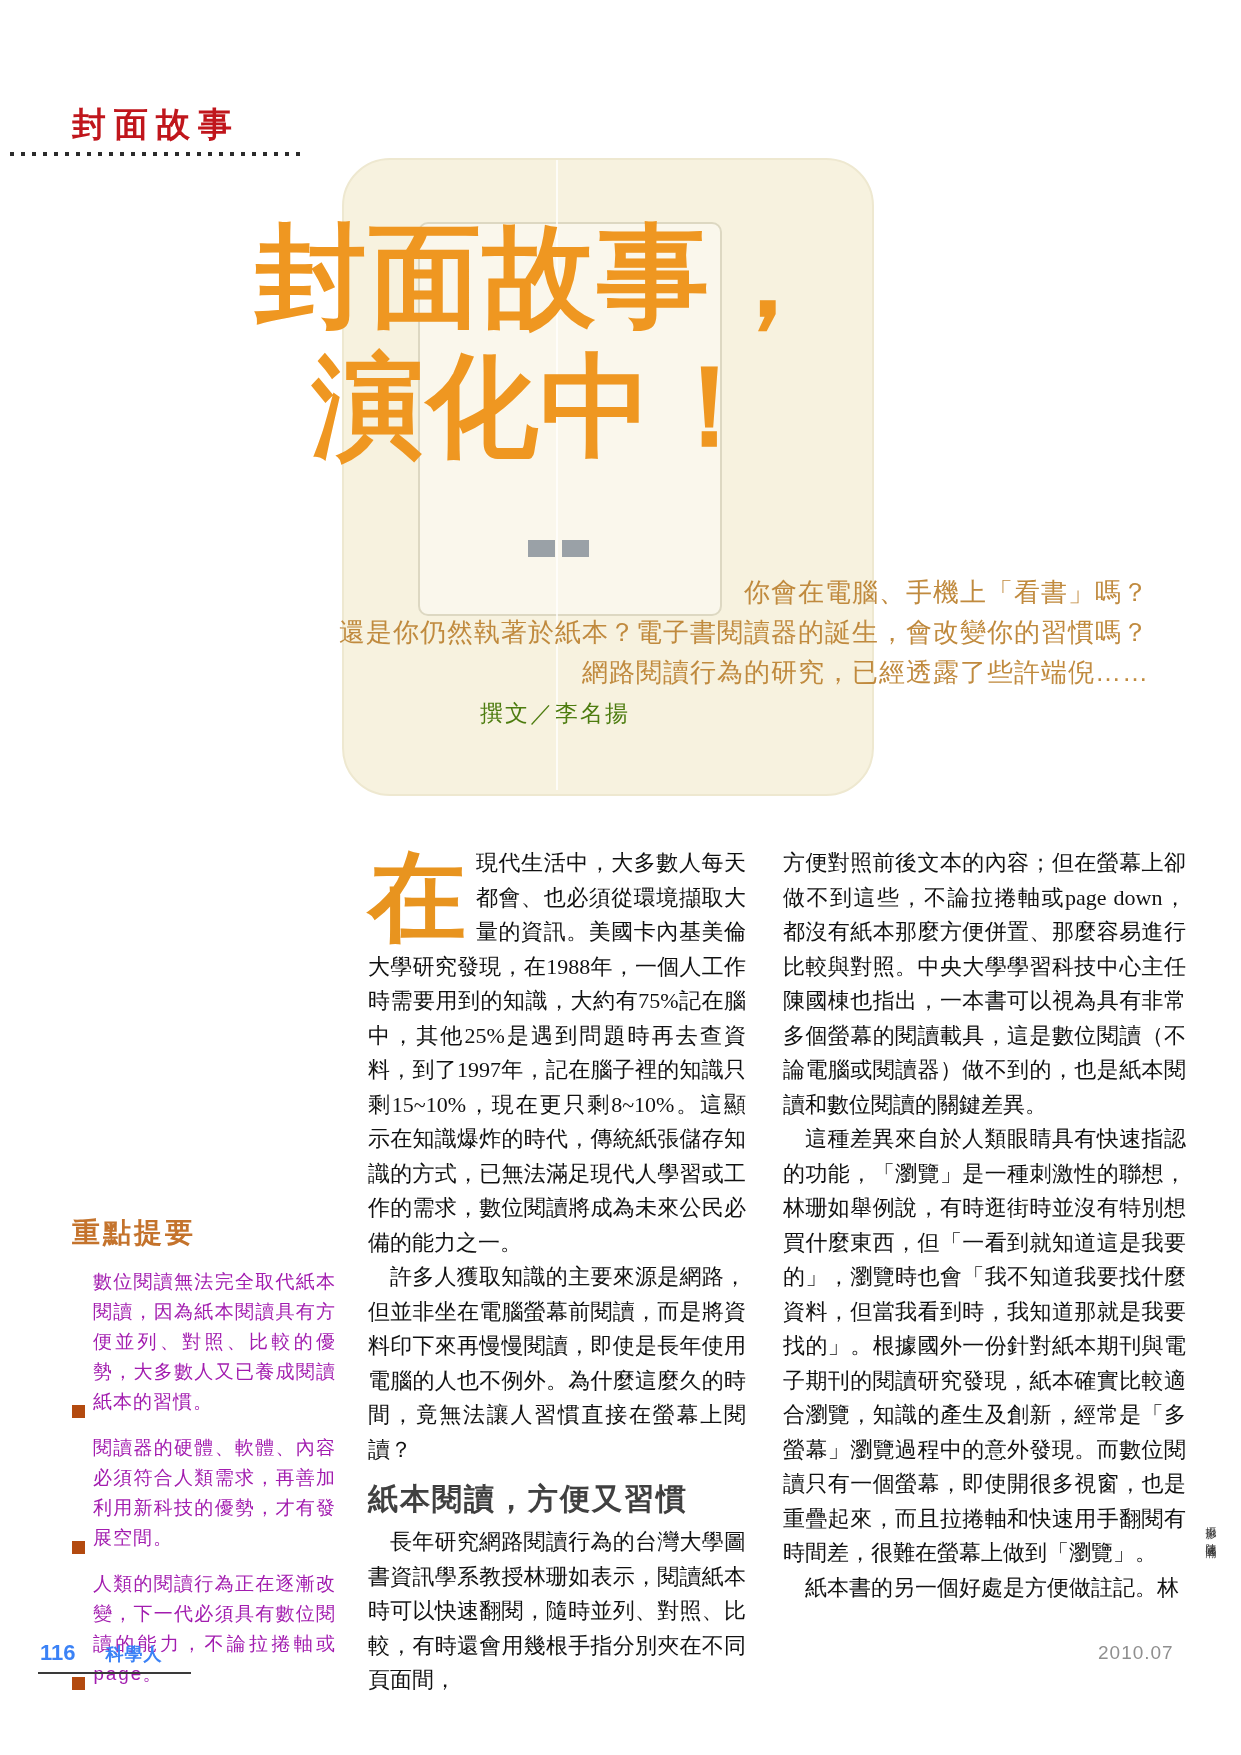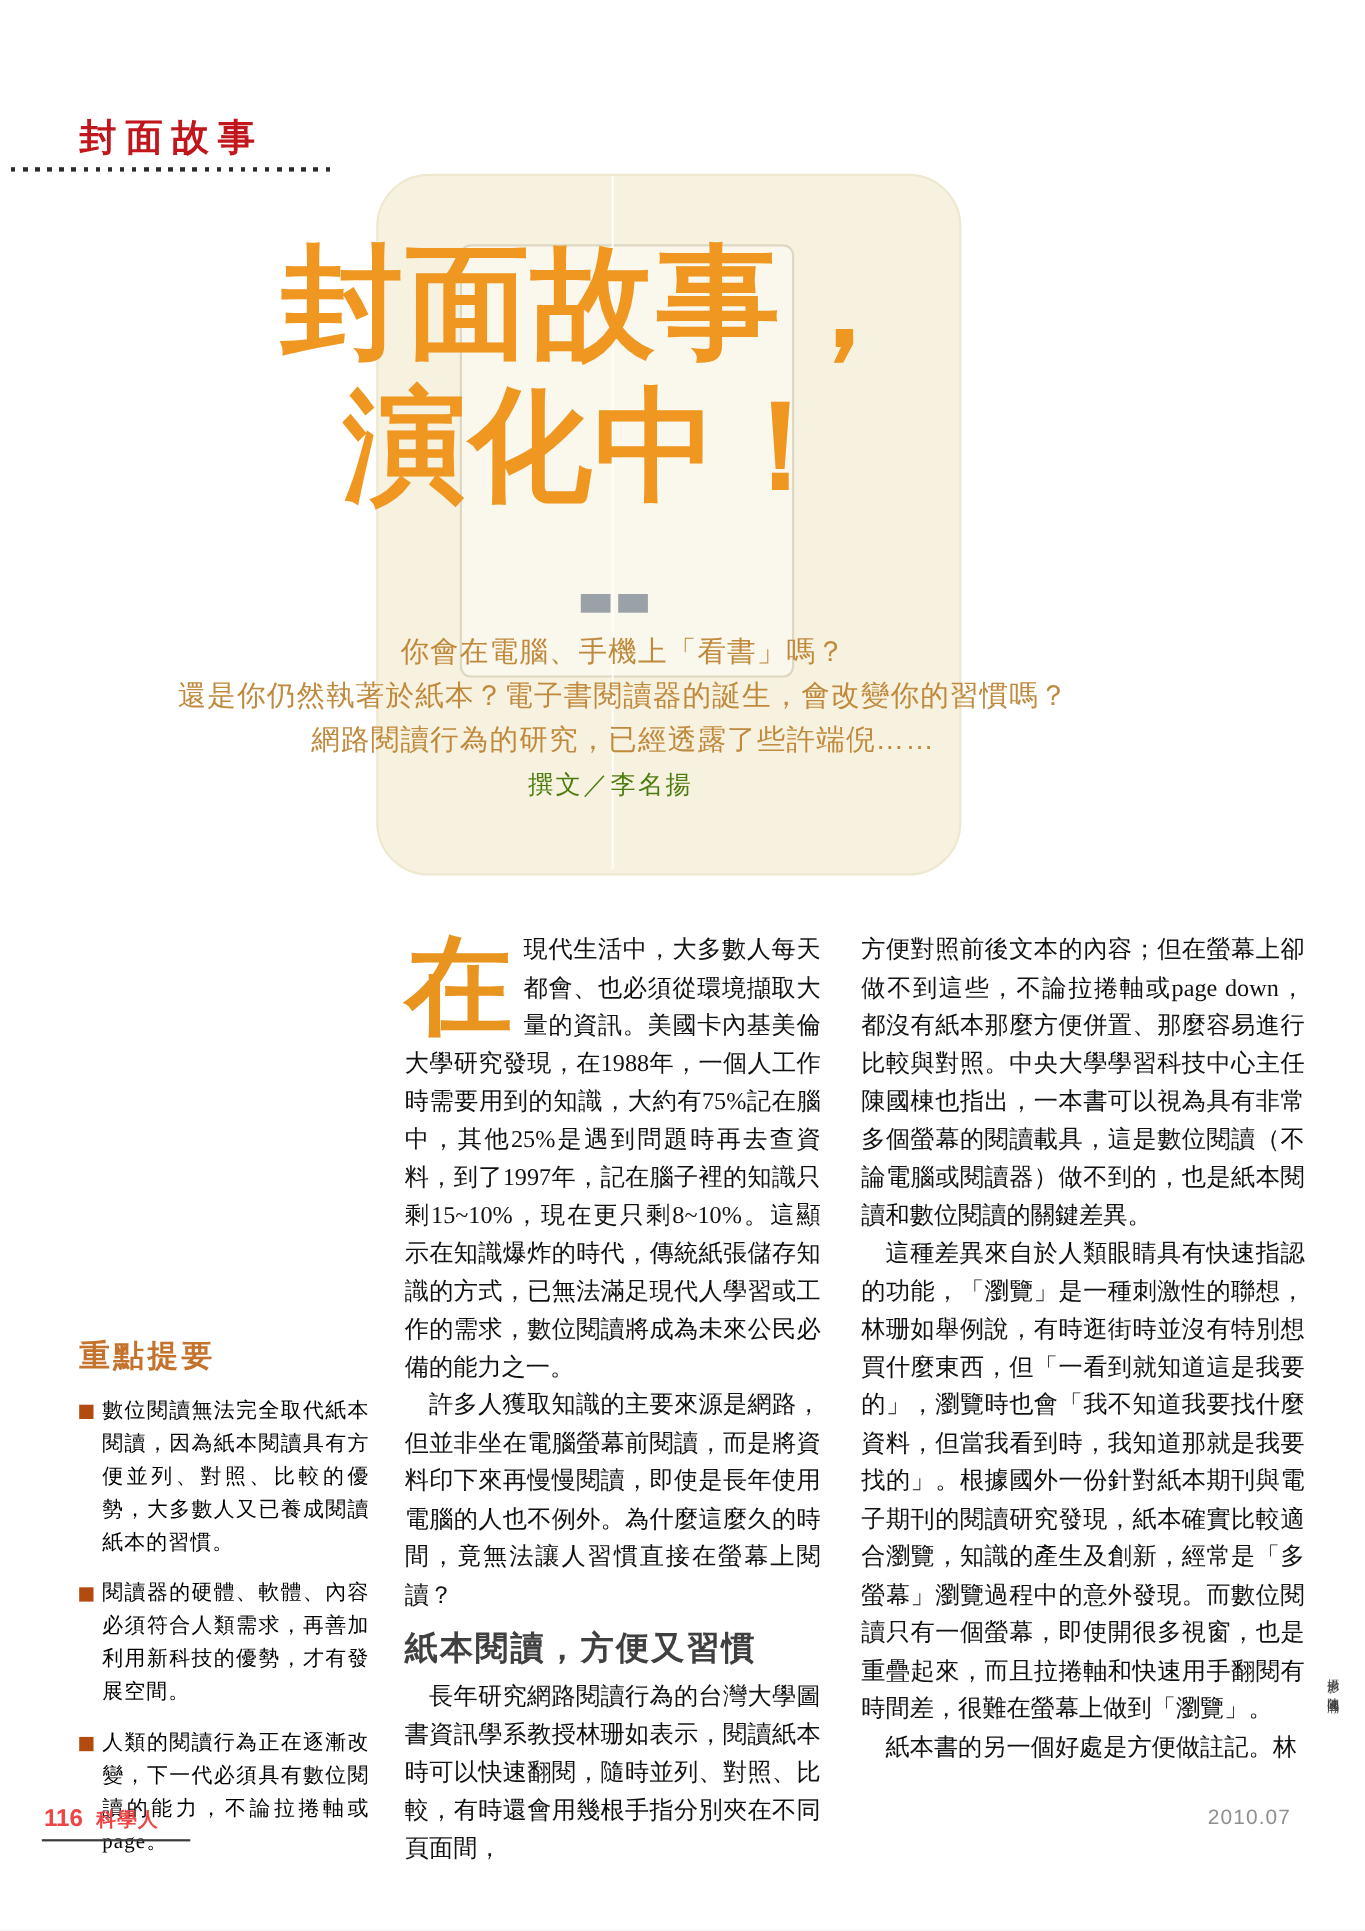--- a/index.html
+++ b/index.html
@@ -32,39 +32,39 @@
     background:rgba(255,255,255,0.75);
   }
   .hero-title{
     position:absolute;left:130px;top:212px;width:820px;text-align:center;
     font-family:"Liberation Serif","DejaVu Serif",serif;font-weight:bold;
     font-size:112px;line-height:130px;color:#ef9721;letter-spacing:2px;white-space:nowrap;
   }
   .reader-buttons{position:absolute;left:528px;top:540px;display:flex;gap:7px;}
   .reader-buttons .btn-sq{width:27px;height:17px;background:#9aa1a7;}
   .hero-subtitle{
-    position:absolute;left:0;top:572px;width:1133px;text-align:center;
+    position:absolute;left:0;top:572px;width:1133px;text-align:right;
     font-family:"Liberation Sans","DejaVu Sans",sans-serif;
-    font-size:26px;line-height:40px;color:#c08a3e;letter-spacing:1px;
+    font-size:26px;line-height:40px;color:#c08a3e;letter-spacing:1px;padding-left:16px;
   }
   .hero-byline{
     position:absolute;left:0;top:698px;width:1110px;text-align:center;
     font-family:"Liberation Sans","DejaVu Sans",sans-serif;
     font-size:23px;color:#4d7c0f;letter-spacing:2px;
   }
   
   .sidebar{position:absolute;left:72px;top:1196px;width:264px;margin-top:18px;}
   .sidebar-heading{
     font-family:"Liberation Sans","DejaVu Sans",sans-serif;
     font-size:28px;font-weight:bold;color:#c4732c;letter-spacing:3px;margin:0 0 16px 0;
   }
   .sidebar-item{
-    display:flex;align-items:flex-start;margin-bottom:16px;
-    font-family:Liberation Serif, serif;
-    font-size:19px;line-height:30px;color:#000000;letter-spacing:1px;text-align:justify;
+    display:flex;align-items:flex-end;margin-bottom:16px;
+    font-family:Liberation Mono, monospace;
+    font-size:19px;line-height:30px;color:#a21caf;letter-spacing:1px;text-align:justify;
   }
   .bullet-square{flex:0 0 13px;width:13px;height:13px;background:#b34a0f;margin:9px 8px 0 0;}
   
   .col{position:absolute;top:846px;font-size:22px;line-height:34.5px;color:#111;text-align:justify;}
   .col1{left:368px;width:378px;}
   .col2{left:783px;width:403px;}
   .col p{margin:0;}
   .indent{text-indent:1em;}
   .dropcap{
     float:left;font-size:98px;line-height:100px;height:100px;
@@ -77,22 +77,22 @@
   }
   
   .photo-credit{
     position:absolute;left:1203px;top:1518px;
     writing-mode:vertical-rl;
     font-family:"Liberation Sans","DejaVu Sans",sans-serif;
     font-size:11px;letter-spacing:2px;color:#333;
   }
   .footer-left{
     position:absolute;left:38px;top:1640px;
-    font-family:"Liberation Sans","DejaVu Sans",sans-serif;color:#ef4444;
-    display:flex;align-items:baseline;gap:12px;
+    font-family:"Liberation Sans","DejaVu Sans",sans-serif;color:#3b82f6;
+    display:flex;align-items:baseline;gap:30px;
     border-bottom:2px solid #3a3a3a;padding:0 28px 6px 2px;
   }
   .footer-page-num{font-size:22px;font-weight:bold;}
   .footer-mag{font-size:18px;font-weight:bold;letter-spacing:1px;}
   .footer-issue{
     position:absolute;left:1098px;top:1642px;
     font-family:"Liberation Sans","DejaVu Sans",sans-serif;
     font-size:19px;color:#8f8f8f;letter-spacing:1px;text-align:right;
   }
 </style>

